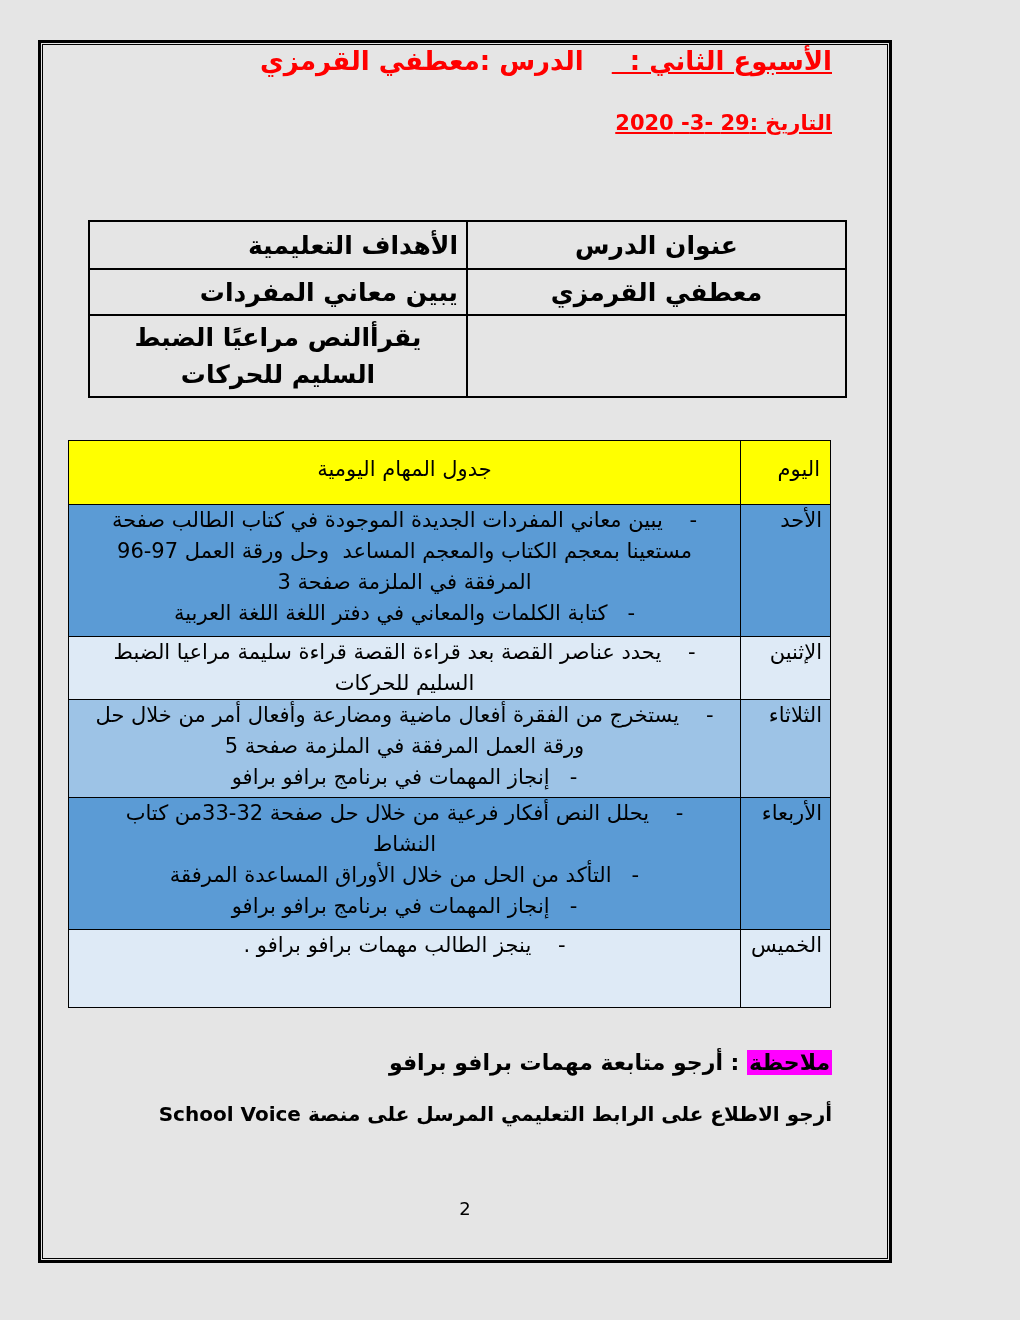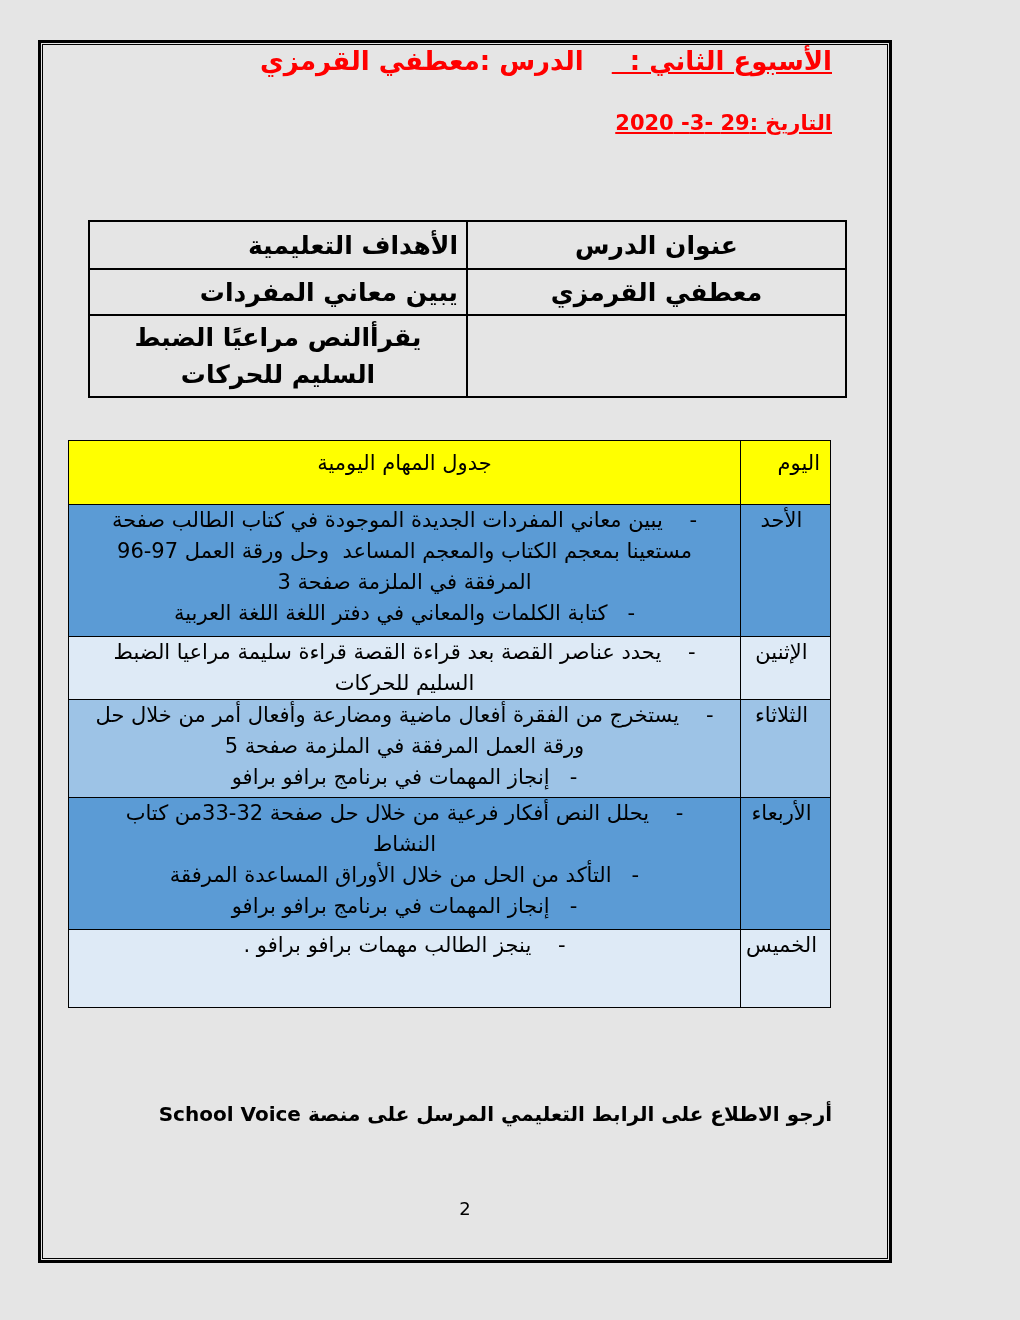--- a/index.html
+++ b/index.html
@@ -69,24 +69,24 @@
     position: absolute;
     left: 68px; top: 440px;
     width: 762px;
     direction: rtl;
     font-size: 21px;
   }
   .tasks-table td { border: 1px solid #000000; vertical-align: top; }
   .c-day { width: 90px; }
   .c-task { width: 672px; }
   .tt-header { height: 64px; }
-  .tt-header td { background: #ffff00; padding-top: 10px; }
+  .tt-header td { background: #ffff00; padding-top: 16px; }
   .task-h { text-align: center; }
   .day-h { text-align: right; padding-left: 4px; padding-right: 10px; }
-  .day-cell { text-align: center; padding-right: 8px; padding-top: 3px; }
+  .day-cell { text-align: right; padding-right: 8px; padding-top: 3px; }
   .task-cell { }
   .tline { text-align: center; line-height: 31px; white-space: pre; }
   .r-sun { height: 132px; background: #5B9BD5; }
   .r-mon { height: 63px;  background: #DEEAF6; }
   .r-tue { height: 98px;  background: #9DC3E6; }
   .r-wed { height: 132px; background: #5B9BD5; }
   .r-thu { height: 78px;  background: #DEEAF6; }
   .note1 {
     position: absolute;
     top: 1050px; right: 188px;
@@ -190,18 +190,19 @@
       </tr>
       <tr class="r-thu">
         <td class="day-cell">الخميس</td>
         <td class="task-cell">
           <div class="tline">-    ينجز الطالب مهمات برافو برافو .</div>
         </td>
       </tr>
     </tbody>
   </table>
 
+  <div class="note1"><span class="hl">ملاحظة</span><span> : أرجو متابعة مهمات برافو برافو</span></div>
 
   <div class="note2">أرجو الاطلاع على الرابط التعليمي المرسل على منصة School Voice</div>
 
   <div class="page-num">2</div>
 
 </div>
 
 </body></html>

